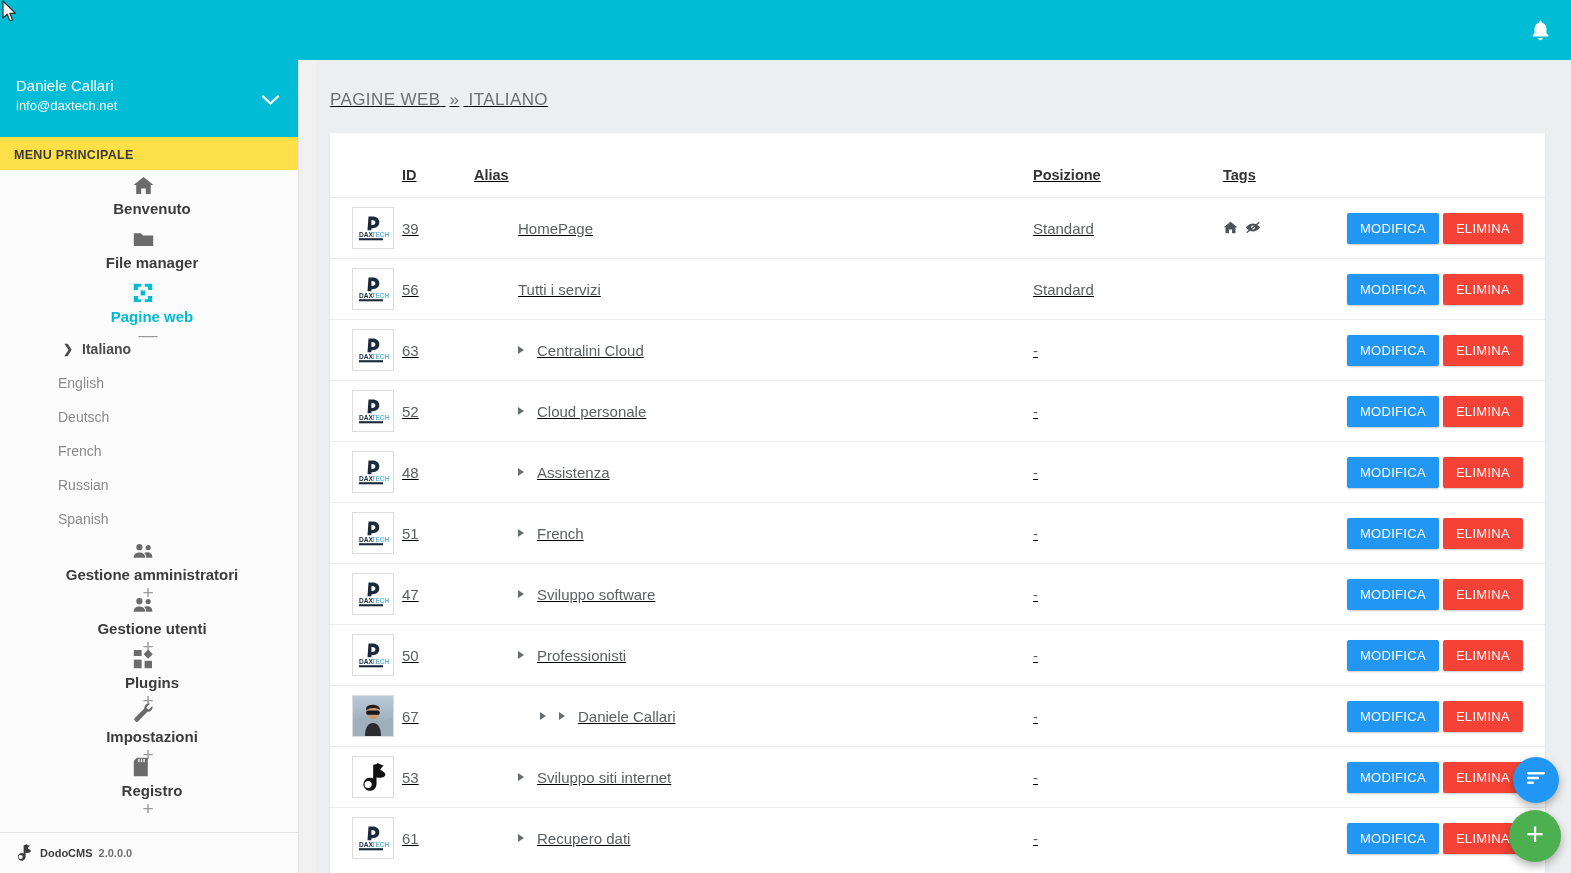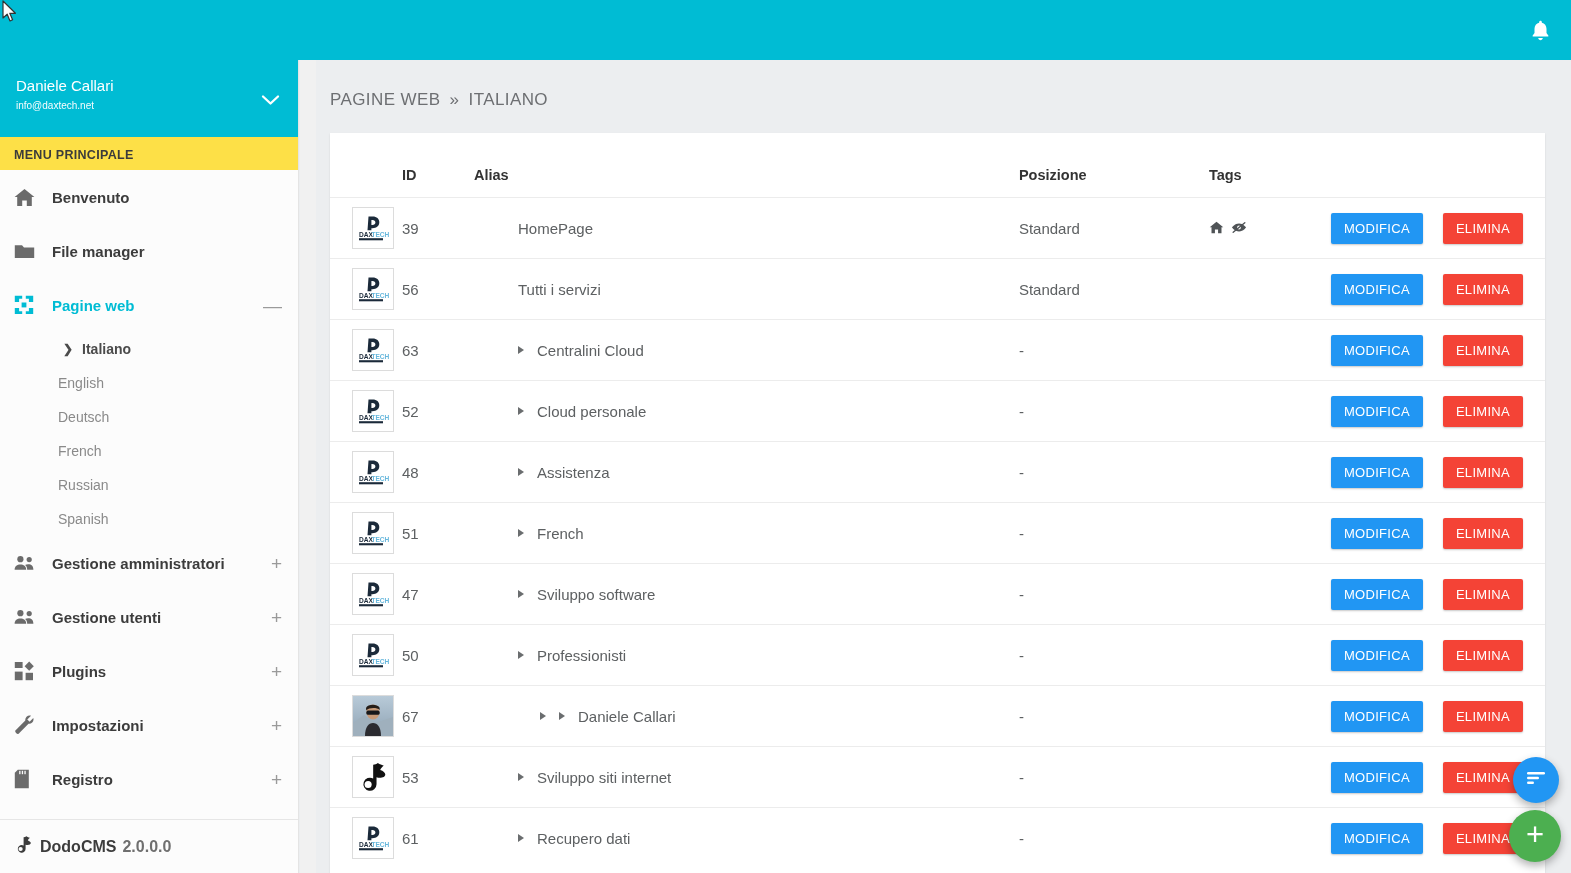--- a/index.html
+++ b/index.html
@@ -35,73 +35,74 @@
     border-right: 1px solid #e4e4e4;
     display: flex; flex-direction: column;
   }
   .user-panel {
     background: #00bcd4; color: #fff;
     height: 77px; padding: 16px 18px 0 16px;
     display: flex; align-items: flex-start; justify-content: space-between;
     cursor: pointer;
   }
   .user-name { font-size: 15px; line-height: 20px; font-weight: 400; }
-  .user-mail { font-size: 10px; line-height: 19px; opacity: .97; }
+  .user-mail { font-size: 13px; line-height: 19px; opacity: .97; }
   .user-caret { padding-top: 16px; }
 
   .menu-heading {
     background: #fde047; color: #3b3b3b;
     font-size: 12.5px; font-weight: bold; letter-spacing: .3px;
     padding: 11px 0 11px 14px; height: 33px;
   }
 
   .nav { flex: 1; overflow: hidden; position: relative; }
   .nav-item {
     display: flex; align-items: center;
     height: 54px; padding: 0 16px 0 14px; cursor: pointer;
     color: #3c3c3c;
+    flex-direction: column;
   }
   .nav-item .nv-ico {
     width: 30px; display: flex; align-items: center; justify-content: flex-start;
     color: #6b6b6b; flex: 0 0 30px;
   }
   .nav-item .nv-label { font-size: 15px; font-weight: bold; flex: 1; padding-left: 8px; }
   .nav-item .nv-sign { font-size: 19px; color: #9a9a9a; font-weight: 300; line-height: 1; }
   .nav-item.active .nv-label { color: #00bcd4; }
   .nav-item.active .nv-ico { color: #00bcd4; }
 
   .subnav { }
   .subnav-item {
     height: 34px; display: flex; align-items: center;
     padding-left: 58px; color: #8a8a8a; font-size: 14px; cursor: pointer;
   }
   .subnav-item.current { color: #4b4b4b; font-weight: bold; padding-left: 63px; }
   .subnav-item .chev { margin-right: 9px; font-size: 12px; color: #4b4b4b; }
 
   .sidebar-footer {
     border-top: 1px solid #e6e6e6;
-    height: 54px; display: flex; align-items: center; padding-left: 14px;
-    color: #3c3c3c; font-size: 16px;
+    height: 41px; display: flex; align-items: center; padding-left: 14px;
+    color: #3c3c3c; font-size: 11px;
   }
   .sidebar-footer .fw { font-weight: bold; margin-left: 7px; }
   .sidebar-footer .ver { margin-left: 6px; color: #6f6f6f; font-weight: bold; }
 
   
   .side-scroll {
     position: absolute; left: 300px; top: 60px; width: 16px; height: 813px;
     background: #f1f1f1; z-index: 15; cursor: pointer;
   }
   .side-scroll .thumb {
     position: absolute; left: 3px; top: 0; width: 10px; height: 0px; background: #c9c9c9; border-radius: 5px;
   }
 
   
   .content {
     position: absolute; left: 316px; top: 60px; width: 1255px; height: 813px;
-    background: #eceef0; overflow: hidden;
+    background: #eceef0; overflow: hidden; text-decoration: underline;
   }
   .breadcrumb {
     padding: 30px 0 0 14px; color: #6d6f72;
     font-size: 17px; letter-spacing: .4px;
   }
   .breadcrumb .sep { margin: 0 4px; }
 
   .panel {
     margin: 23px 26px 0 14px; background: #ffffff;
     box-shadow: 0 1px 2px rgba(0,0,0,.10);
@@ -142,21 +143,21 @@
 
   .tags-cell { display: flex; align-items: center; gap: 7px; color: #4f5356; }
 
   .btn {
     display: inline-block; border: 0; color: #fff;
     font-size: 13px; font-weight: 400; letter-spacing: .3px;
     padding: 8px 13px 8px 13px; cursor: pointer; border-radius: 2px;
     box-shadow: 0 1px 2px rgba(0,0,0,.22);
     font-family: "Liberation Sans", sans-serif;
   }
-  .btn-edit { background: #2196f3; margin-right: 20px; }
+  .btn-edit { background: #2196f3; margin-right: 4px; }
   .btn-del  { background: #f44336; }
   .act-cell { text-align: right; white-space: nowrap; }
 
   
   .fab {
     position: absolute; border-radius: 50%;
     display: flex; align-items: center; justify-content: center;
     box-shadow: 0 4px 9px rgba(0,0,0,.30); cursor: pointer; color: #fff;
   }
   .fab-sort { right: 12px; bottom: 70px; width: 46px; height: 46px; background: #2196f3; }

